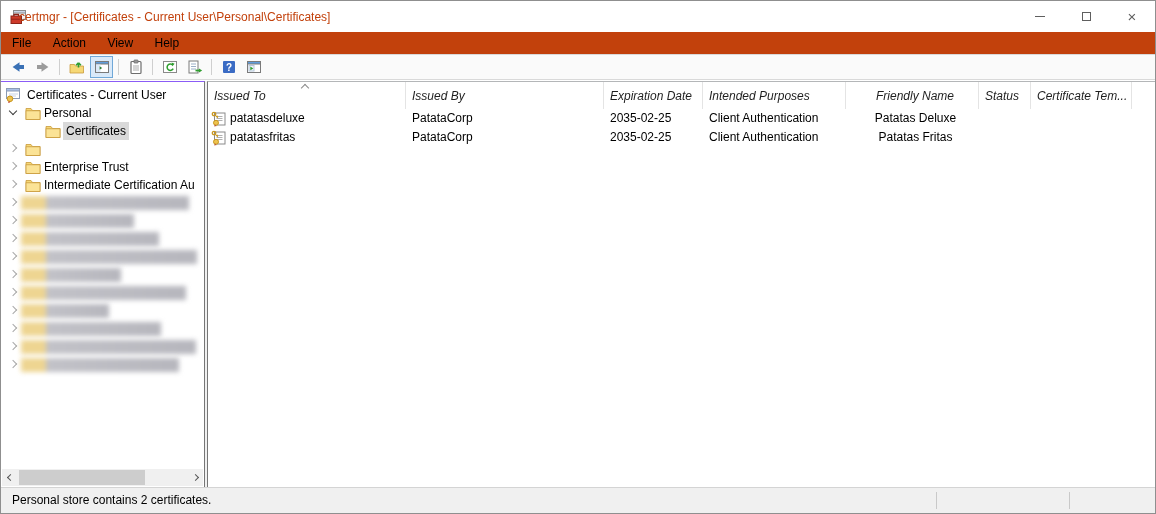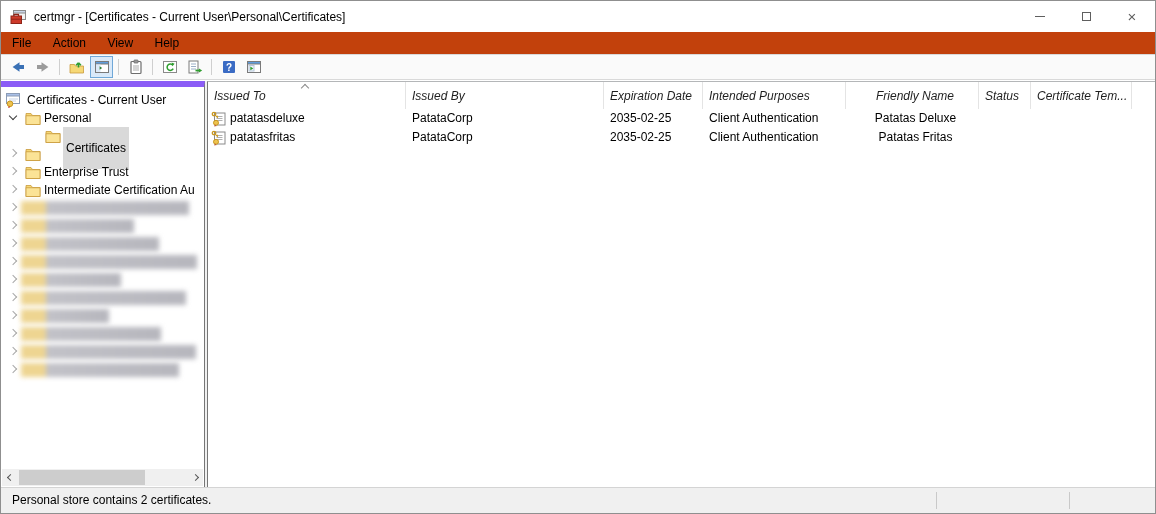--- a/index.html
+++ b/index.html
@@ -5,21 +5,21 @@
   * { box-sizing: border-box; margin: 0; padding: 0; }
   html,body { background:#e8e8e8; }
   body { font-family:"Liberation Sans", sans-serif; font-size:12px; color:#000; }
 
   .window { position:relative; width:1156px; height:514px; background:#fff;
             border:1px solid #8f8f8f; overflow:hidden; }
 
   
   .titlebar { position:absolute; top:0; left:0; right:0; height:31px; background:#fff; }
   .app-icon { position:absolute; left:9px; top:8px; width:16px; height:16px; }
-  .title-text { position:absolute; left:33px; top:9px; color:#000000; white-space:nowrap; }
+  .title-text { position:absolute; left:18px; top:9px; color:#c2410c; white-space:nowrap; }
   .win-controls { position:absolute; right:0; top:0; height:31px; display:flex; }
   .win-btn { width:46px; height:31px; display:flex; align-items:center; justify-content:center; color:#5f5f5f; }
   .glyph-min { width:10px; height:1px; background:#5f5f5f; }
   .glyph-max { width:9px; height:9px; border:1px solid #5f5f5f; }
   .glyph-close { font-size:15px; line-height:15px; color:#5f5f5f; }
 
   
   .menubar { position:absolute; top:31px; left:0; right:0; height:22px; background:#c2410c; padding-left:2px; }
   .menu-item { display:inline-block; padding:4px 9px 0 9px; height:22px; color:#000; }
 
@@ -28,36 +28,36 @@
              border-top:1px solid #d9d9d9; border-bottom:1px solid #d9d9d9;
              display:flex; align-items:center; padding-left:4px; }
   .tb-btn { width:23px; height:22px; display:flex; align-items:center; justify-content:center;
             border:1px solid transparent; margin:0 1px; }
   .tb-btn.active { background:#d9e9f9; border:1px solid #70a8d8; }
   .tb-sep { width:1px; height:16px; background:#cfcfcf; margin:0 4px; }
 
   
   .content { position:absolute; top:80px; left:0; right:0; bottom:26px; background:#f0f0f0; }
   .tree-pane { position:absolute; left:0; top:0; bottom:0; width:204px; background:#fff;
-               border-right:1px solid #767676; border-top:6px solid #8b5cf6; overflow:hidden; }
+               border-right:1px solid #767676; border-top:1px solid #8b5cf6; overflow:hidden; }
   .tree-items { position:absolute; top:4px; left:0; right:0; }
   .tree-row { position:relative; height:18px; line-height:18px; white-space:nowrap; }
   .chev { position:absolute; width:6px; height:6px; left:9px; top:5px;
           border-right:1.4px solid #a8a8a8; border-bottom:1.4px solid #a8a8a8; }
   .chev.right { transform:rotate(-45deg); }
   .chev.down  { transform:rotate(45deg); border-color:#3c3c3c; top:4px; }
   .ticon { position:absolute; top:2px; width:16px; height:14px; }
   .ticon.lv0 { left:4px; top:1px; height:16px; }
   .ticon.lv1 { left:24px; }
   .ticon.lv2 { left:44px; }
   .tlabel { position:absolute; top:0; }
   .tlabel.lv0 { left:26px; }
   .tlabel.lv1 { left:43px; }
   .tlabel.lv2 { left:62px; }
-  .tlabel.hl { background:#d9d9d9; padding:12px 3px; }
+  .tlabel.hl { background:#d9d9d9; padding:0 3px; }
   .blurred { position:absolute; left:20px; top:2px; height:14px; filter:blur(2.5px);
              background:linear-gradient(90deg,#edd globally) }
   .blurred { background:linear-gradient(90deg,#eed591 0px,#eed591 24px,#c2c2c8 26px,#b6b6bd 100%); }
 
   .hscroll { position:absolute; left:1px; right:1px; bottom:1px; height:17px; background:#f0f0f0;
              display:flex; align-items:center; }
   .scroll-arrow { width:16px; height:17px; display:flex; align-items:center; justify-content:center; }
   .sarr { width:5px; height:5px; border-left:1.4px solid #555; border-bottom:1.4px solid #555; }
   .sarr.left { transform:rotate(45deg); }
   .sarr.right { transform:rotate(225deg); }

